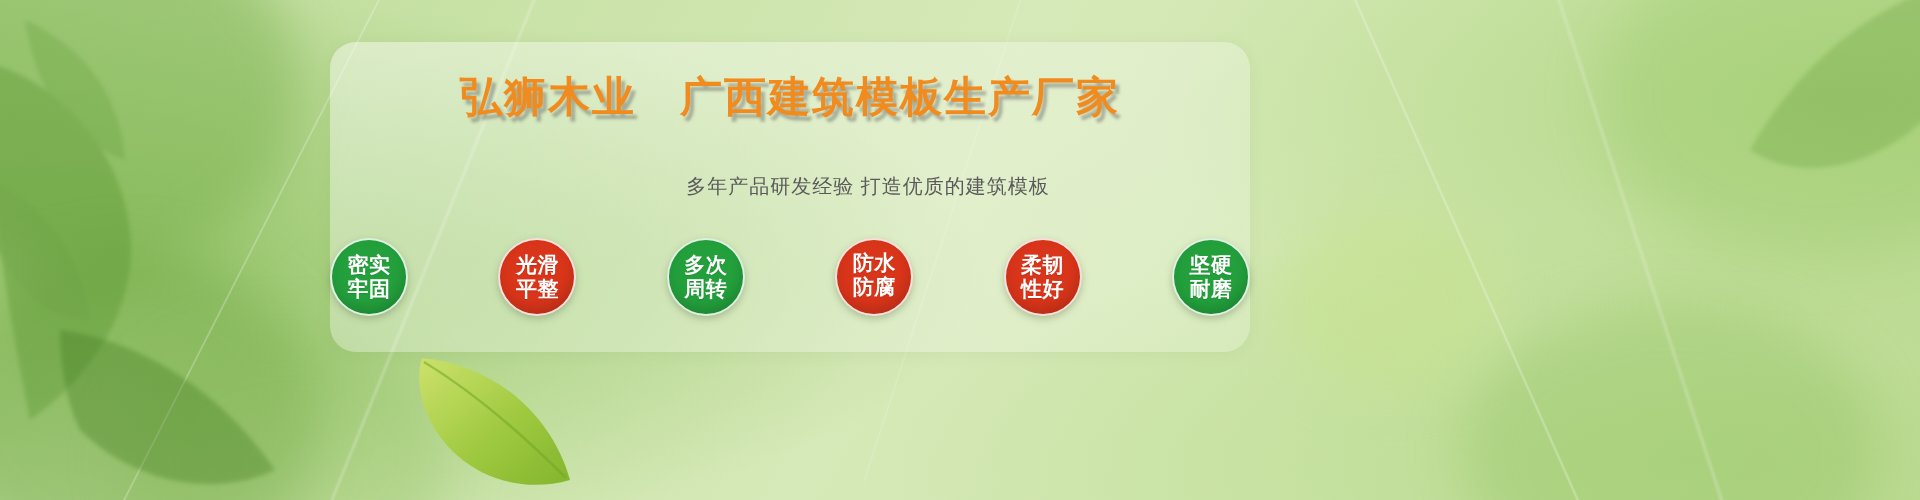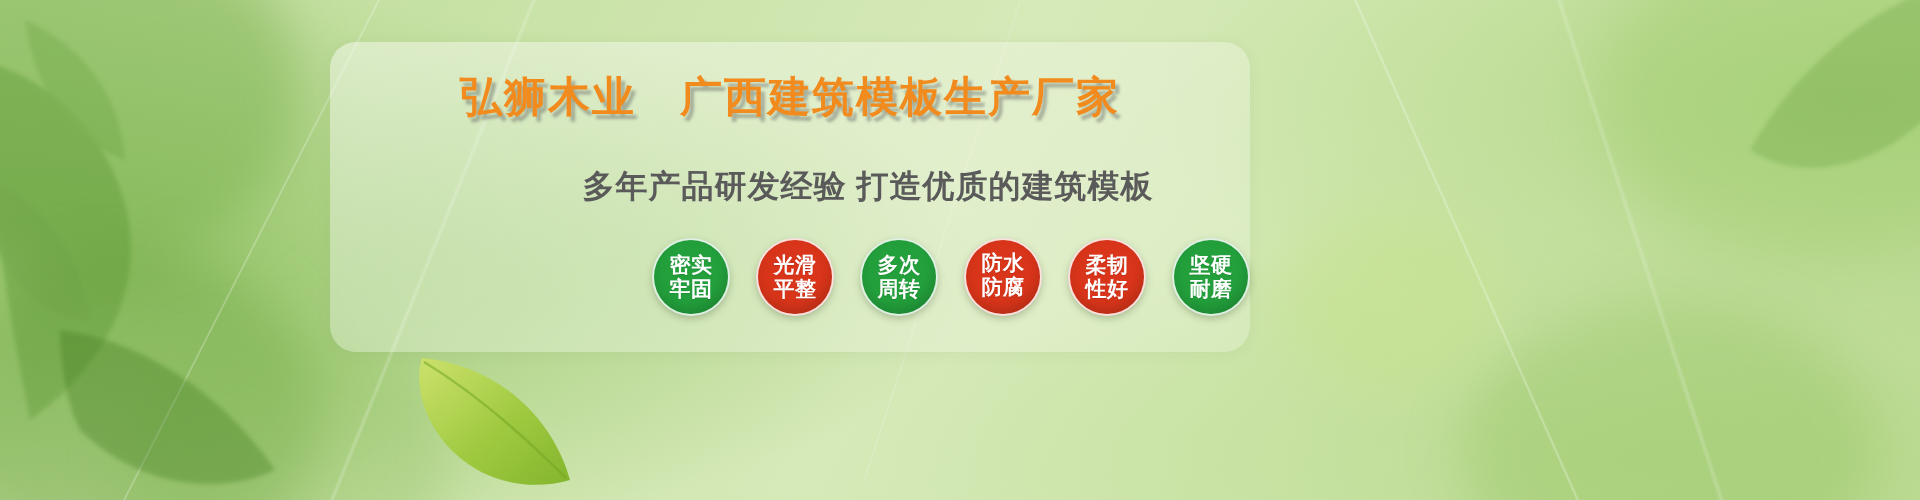--- a/index.html
+++ b/index.html
@@ -61,30 +61,30 @@
     color:#f28b1e;
     letter-spacing:2px;
     white-space:pre;
     text-shadow:4px 5px 3px rgba(95,95,95,0.45);
   }
 
   
   #subtitle {
     position:absolute; left:330px; top:166px; width:1076px;
     text-align:center;
-    font-size:32px; line-height:40px; font-weight:bold;
+    font-size:20px; line-height:40px; font-weight:normal;
     color:#5a5a5a;
     letter-spacing:1px;
     white-space:pre;
   }
 
   
   #badges {
     position:absolute; left:330px; top:238px; width:920px;
-    display:flex; justify-content:flex-end; align-items:center;
+    display:flex; justify-content:space-between; align-items:center;
     gap:26px;
   }
   .badge {
     width:78px; height:78px; flex:0 0 78px;
     border-radius:50%;
     display:flex; flex-direction:column;
     align-items:center; justify-content:center;
     color:#ffffff;
     font-size:21px; line-height:24px; font-weight:bold;
     letter-spacing:0.5px;

